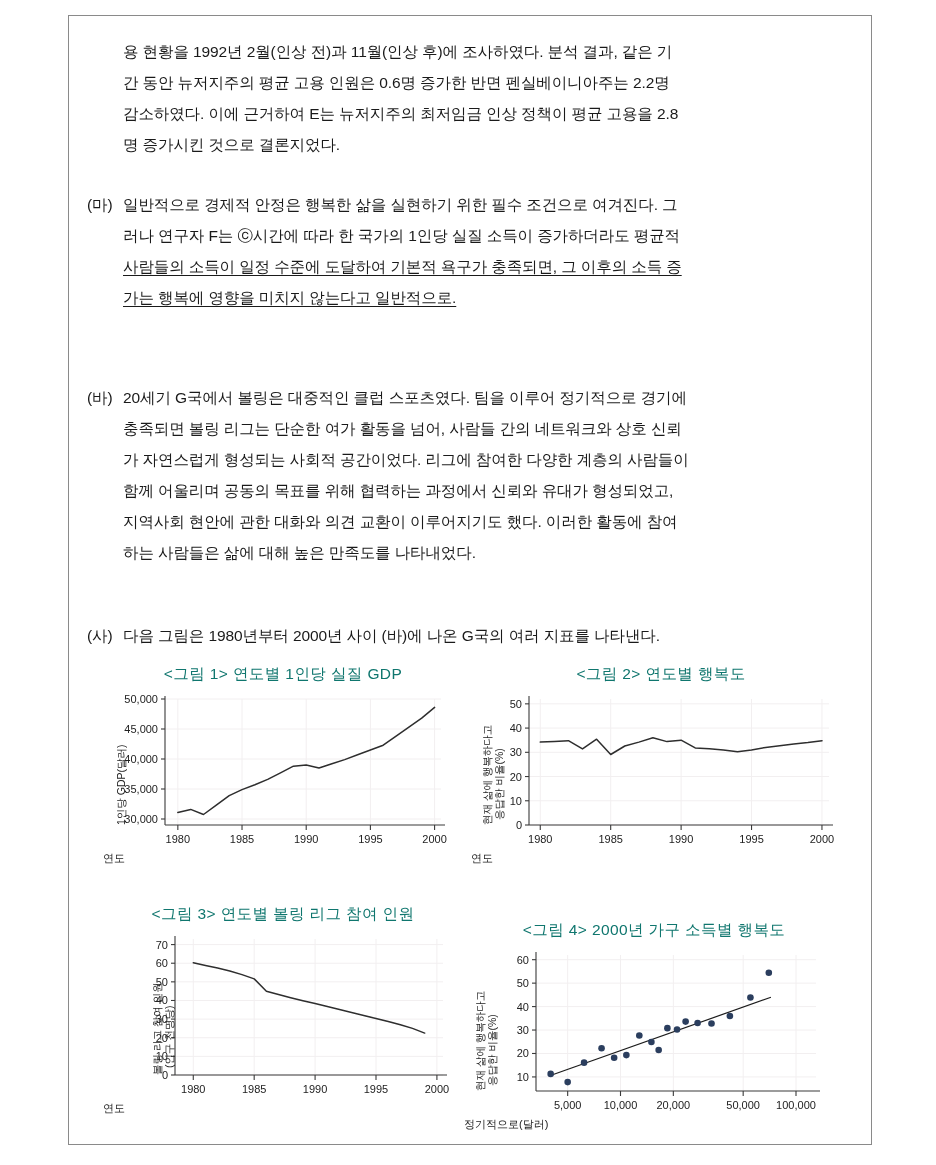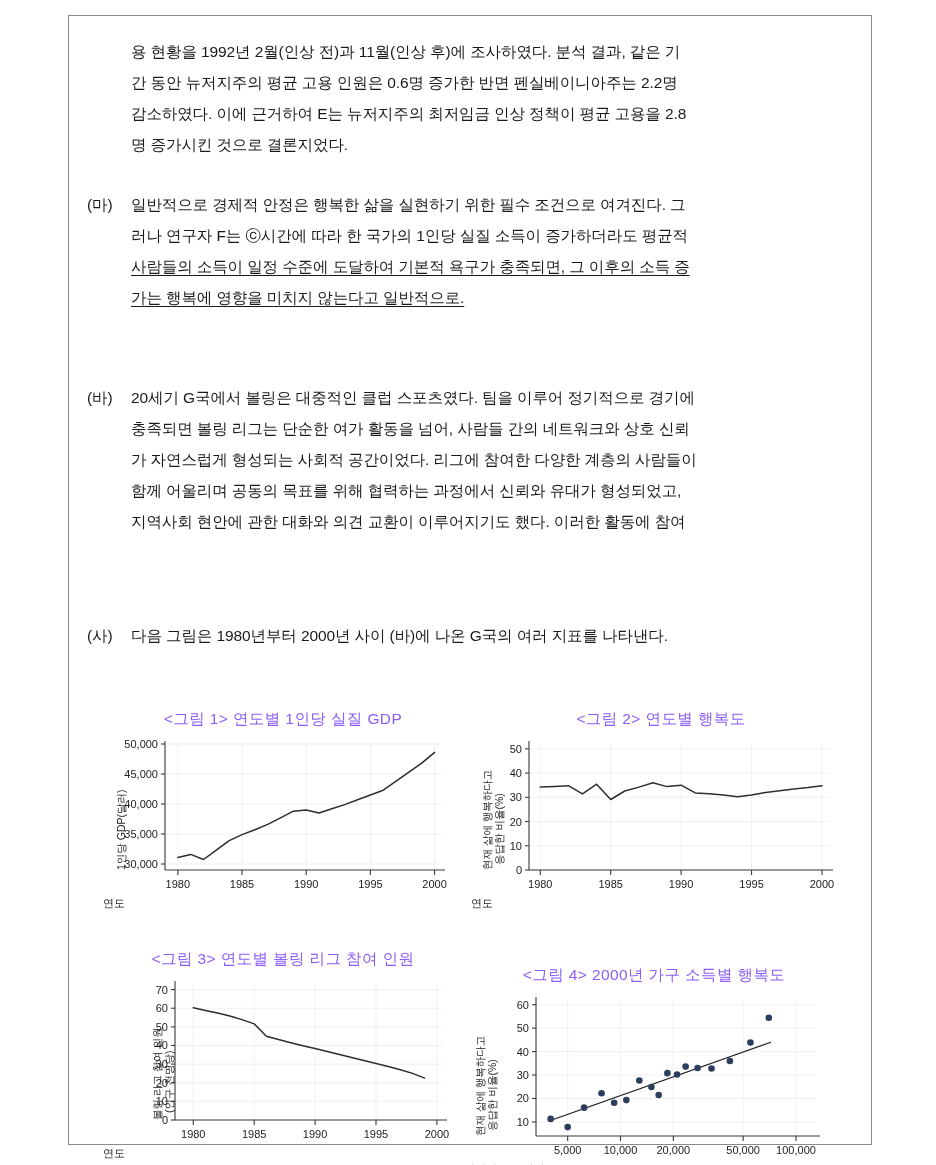--- a/index.html
+++ b/index.html
@@ -21,36 +21,35 @@
     line-height: 31px;
     color: #1a1a1a;
     text-align: justify;
     letter-spacing: -0.1px;
   }
   .para .marker {
     position: absolute;
     left: 0; top: 0;
     width: 34px;
   }
-  .para .body { display: block; margin-left: 8px; }
+  .para .body { display: block; }
   .hang { padding-left: 36px; }
   .ln { display: block; white-space: nowrap; }
   .u { text-decoration: underline; text-underline-offset: 3px; }
 
   
   .fig {
     position: absolute;
   }
   .fig-title {
     text-align: center;
     font-size: 15.5px;
-    color: #8b5cf6;
+    color: #0f766e;
     white-space: nowrap;
     letter-spacing: 0.4px;
-    margin-top: 45px;
   }
   .plotwrap { position: relative; }
   .axis-title-x {
     position: absolute;
     font-size: 11px;
     color: #222;
     text-align: left;
     white-space: nowrap;
   }
   .axis-title-y {
@@ -95,20 +94,21 @@
   </div>
 
   <div class="para" style="left:18px; top:366px; width:748px;">
     <span class="marker">(바)</span>
     <span class="body hang">
       <span class="ln">20세기 G국에서 볼링은 대중적인 클럽 스포츠였다. 팀을 이루어 정기적으로 경기에</span>
       <span class="ln">충족되면 볼링 리그는 단순한 여가 활동을 넘어, 사람들 간의 네트워크와 상호 신뢰</span>
       <span class="ln">가 자연스럽게 형성되는 사회적 공간이었다. 리그에 참여한 다양한 계층의 사람들이</span>
       <span class="ln">함께 어울리며 공동의 목표를 위해 협력하는 과정에서 신뢰와 유대가 형성되었고,</span>
       <span class="ln">지역사회 현안에 관한 대화와 의견 교환이 이루어지기도 했다. 이러한 활동에 참여</span>
+      <span class="ln">하는 사람들은 삶에 대해 높은 만족도를 나타내었다.</span>
     </span>
   </div>
 
   <div class="para" style="left:18px; top:604px; width:748px;">
     <span class="marker">(사)</span>
     <span class="body hang">
       <span class="ln">다음 그림은 1980년부터 2000년 사이 (바)에 나온 G국의 여러 지표를 나타낸다.</span>
     </span>
   </div>
 

